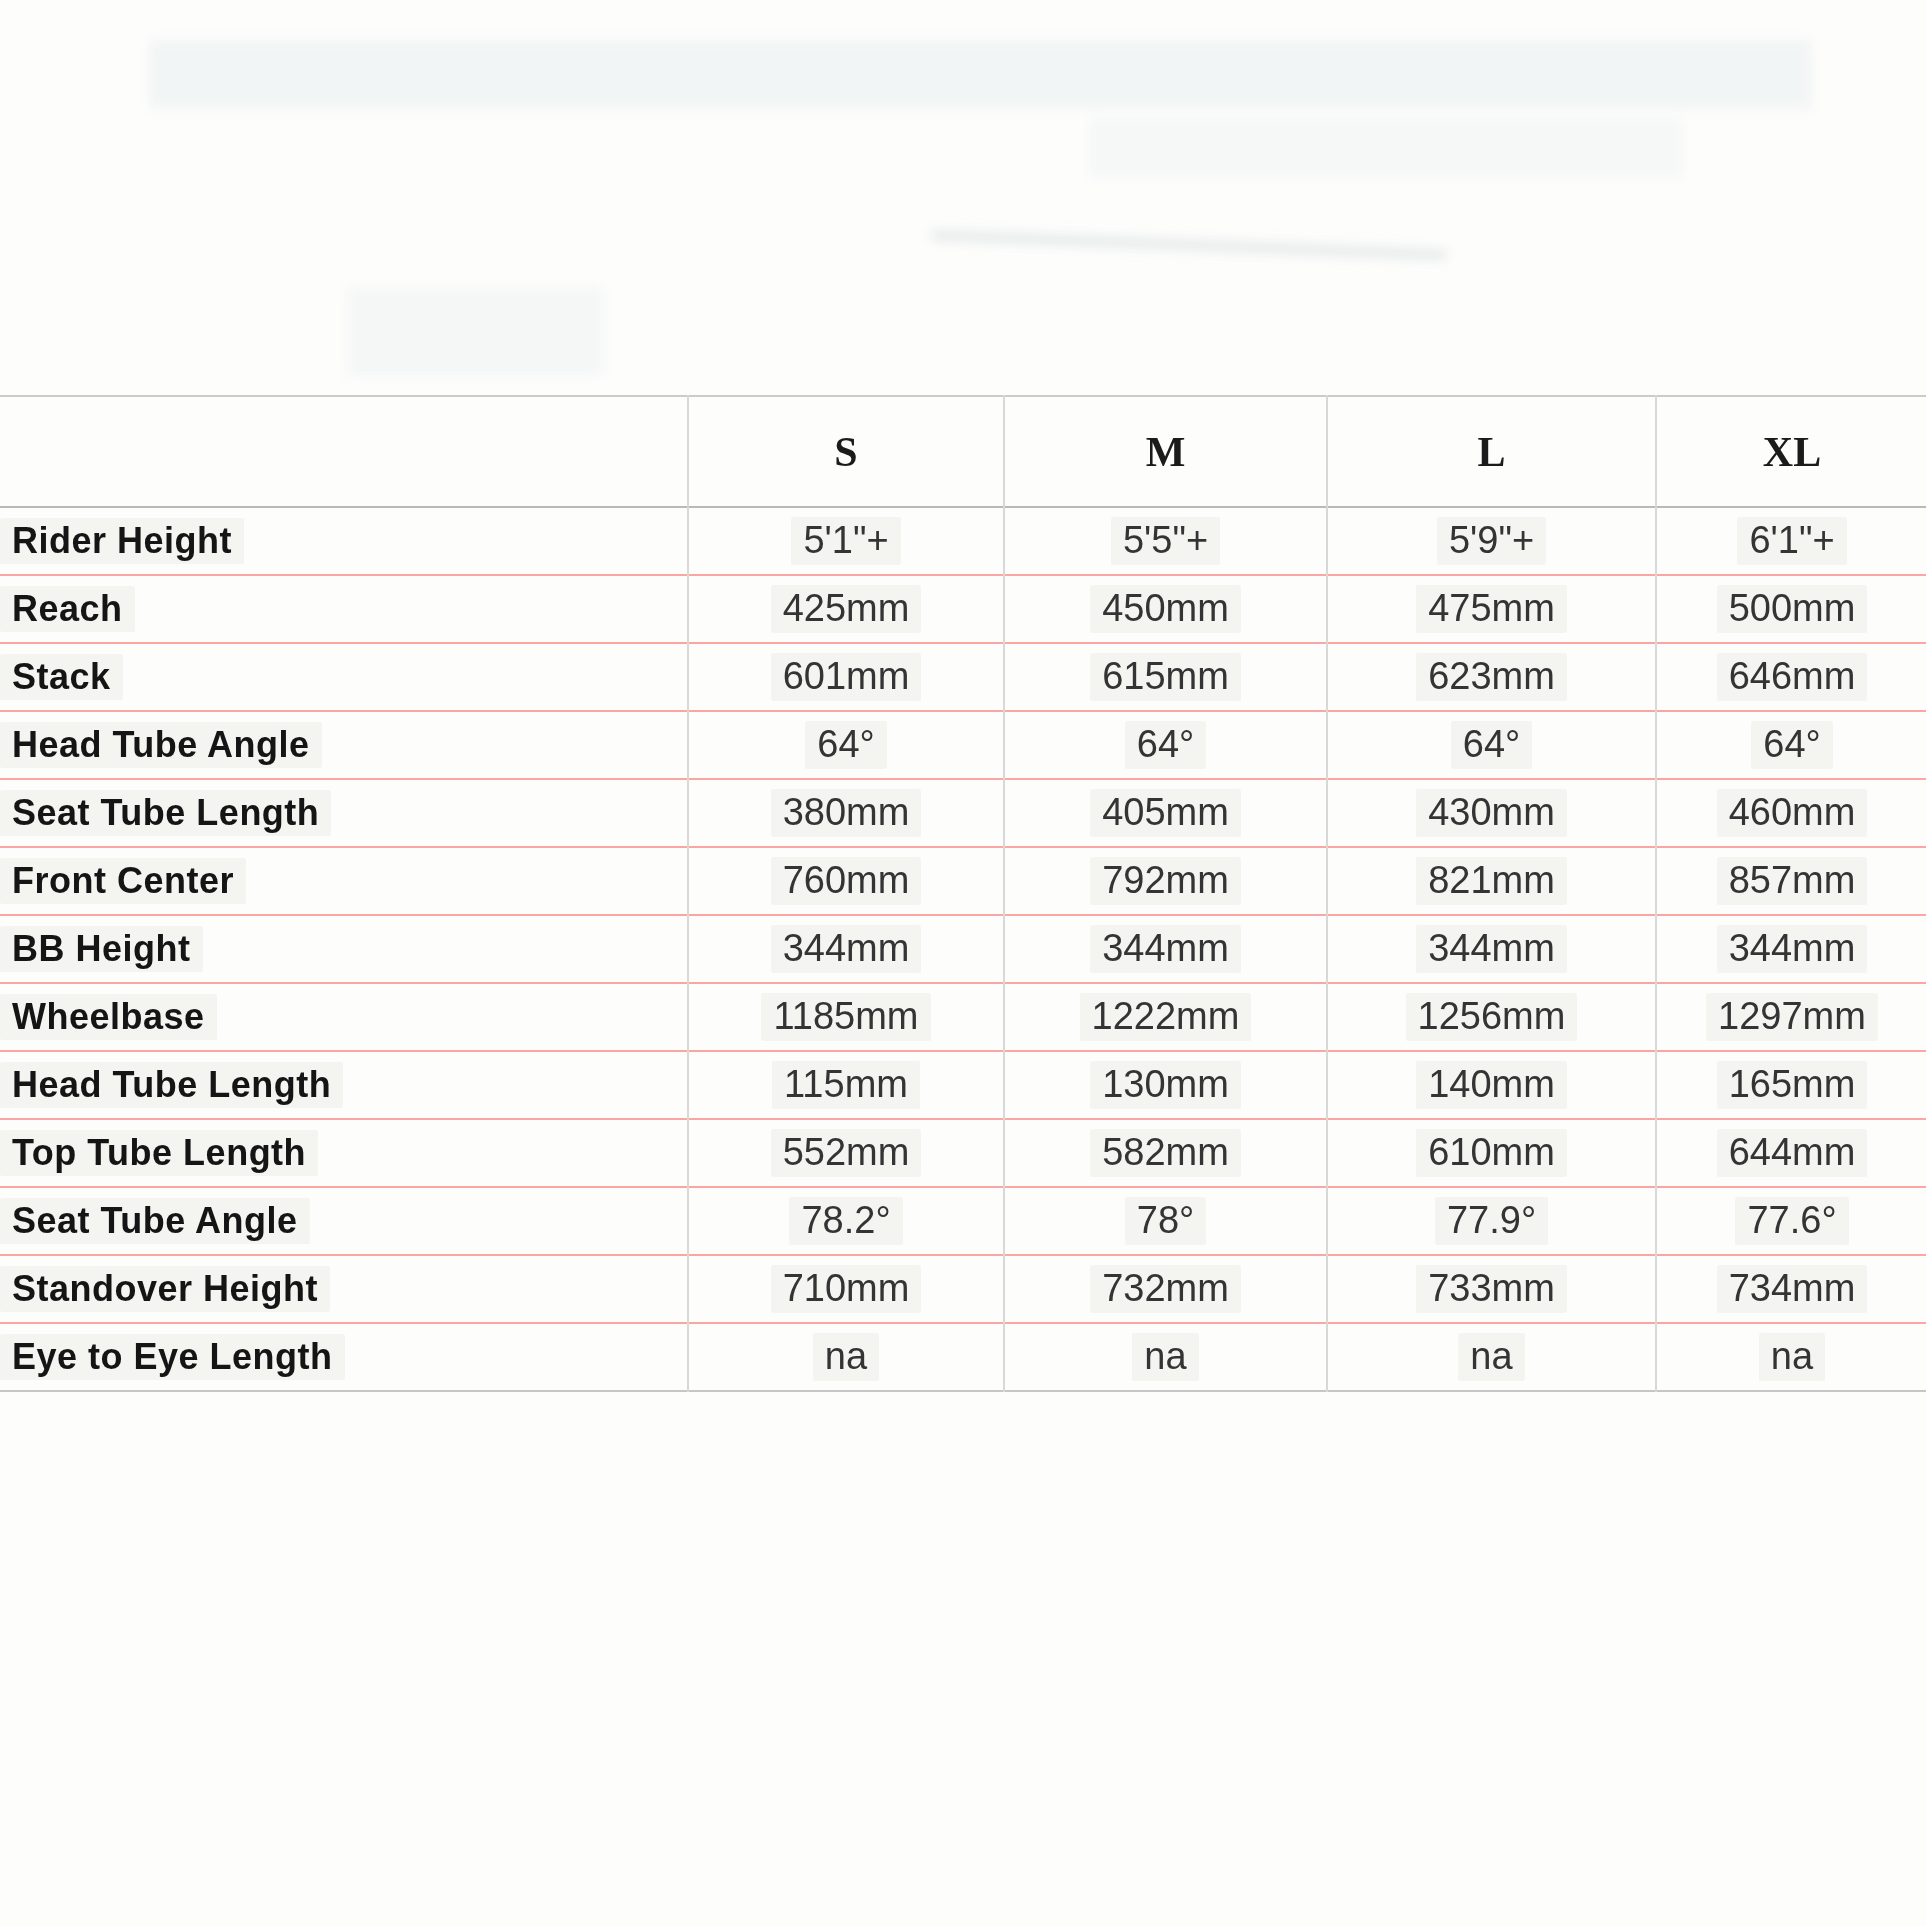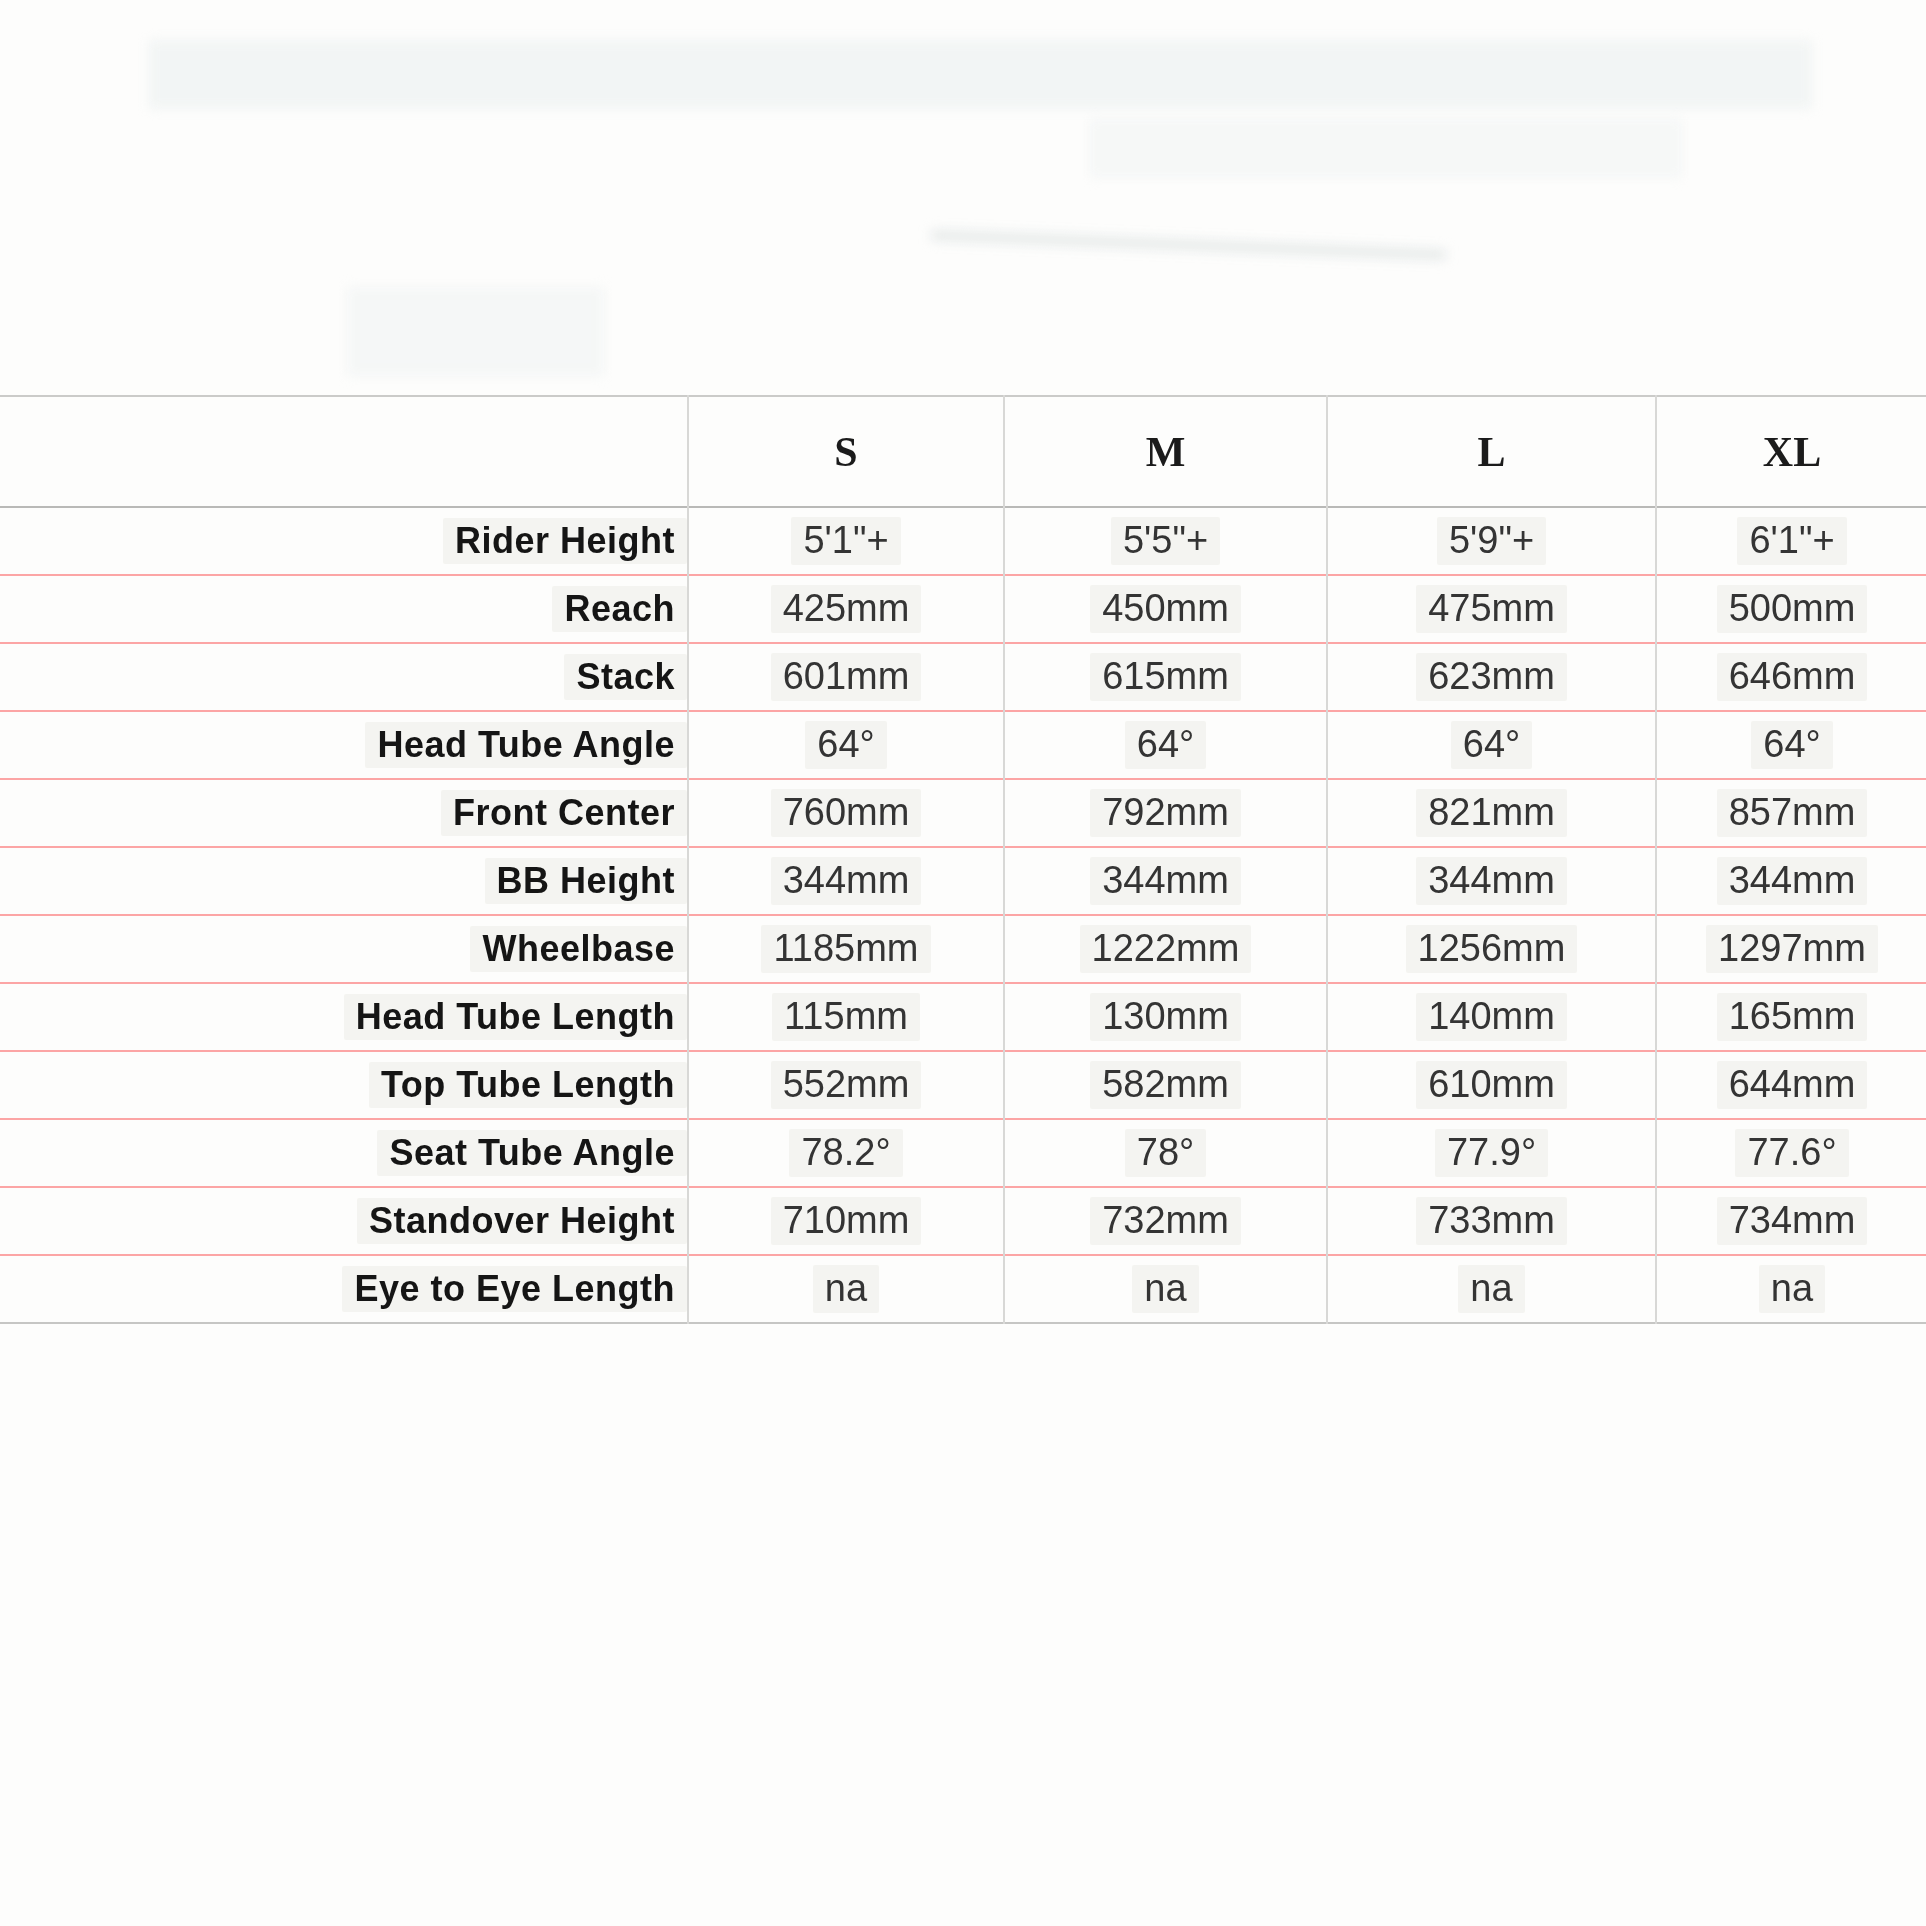--- a/index.html
+++ b/index.html
@@ -43,21 +43,21 @@
     color:#1b1b1b;
     text-align:center;
     border-left:2px solid #d8d8d6;
   }
   tr.header-row th.corner{border-left:none;}
   tr.header-row{border-bottom:2px solid #b9b9b7;}
   tr.spec-row{border-top:2px solid #fca5a5;}
   tr.spec-row:first-child{border-top:none;}
   tr.spec-row td{height:66px;}
   td.row-label{
-    text-align:right;
+    text-align:left;
     padding-left:8px;
   }
   td.row-label .hl{
     font-weight:bold;
     font-size:36px;
     color:#151515;
     letter-spacing:0.5px;
   }
   td.value-cell{
     text-align:center;
@@ -122,20 +122,27 @@
           <td class="value-cell"><span class="hl">646mm</span></td>
         </tr>
         <tr class="spec-row">
           <td class="row-label"><span class="hl">Head Tube Angle</span></td>
           <td class="value-cell"><span class="hl">64°</span></td>
           <td class="value-cell"><span class="hl">64°</span></td>
           <td class="value-cell"><span class="hl">64°</span></td>
           <td class="value-cell"><span class="hl">64°</span></td>
         </tr>
         <tr class="spec-row">
+          <td class="row-label"><span class="hl">Seat Tube Length</span></td>
+          <td class="value-cell"><span class="hl">380mm</span></td>
+          <td class="value-cell"><span class="hl">405mm</span></td>
+          <td class="value-cell"><span class="hl">430mm</span></td>
+          <td class="value-cell"><span class="hl">460mm</span></td>
+        </tr>
+        <tr class="spec-row">
           <td class="row-label"><span class="hl">Front Center</span></td>
           <td class="value-cell"><span class="hl">760mm</span></td>
           <td class="value-cell"><span class="hl">792mm</span></td>
           <td class="value-cell"><span class="hl">821mm</span></td>
           <td class="value-cell"><span class="hl">857mm</span></td>
         </tr>
         <tr class="spec-row">
           <td class="row-label"><span class="hl">BB Height</span></td>
           <td class="value-cell"><span class="hl">344mm</span></td>
           <td class="value-cell"><span class="hl">344mm</span></td>

